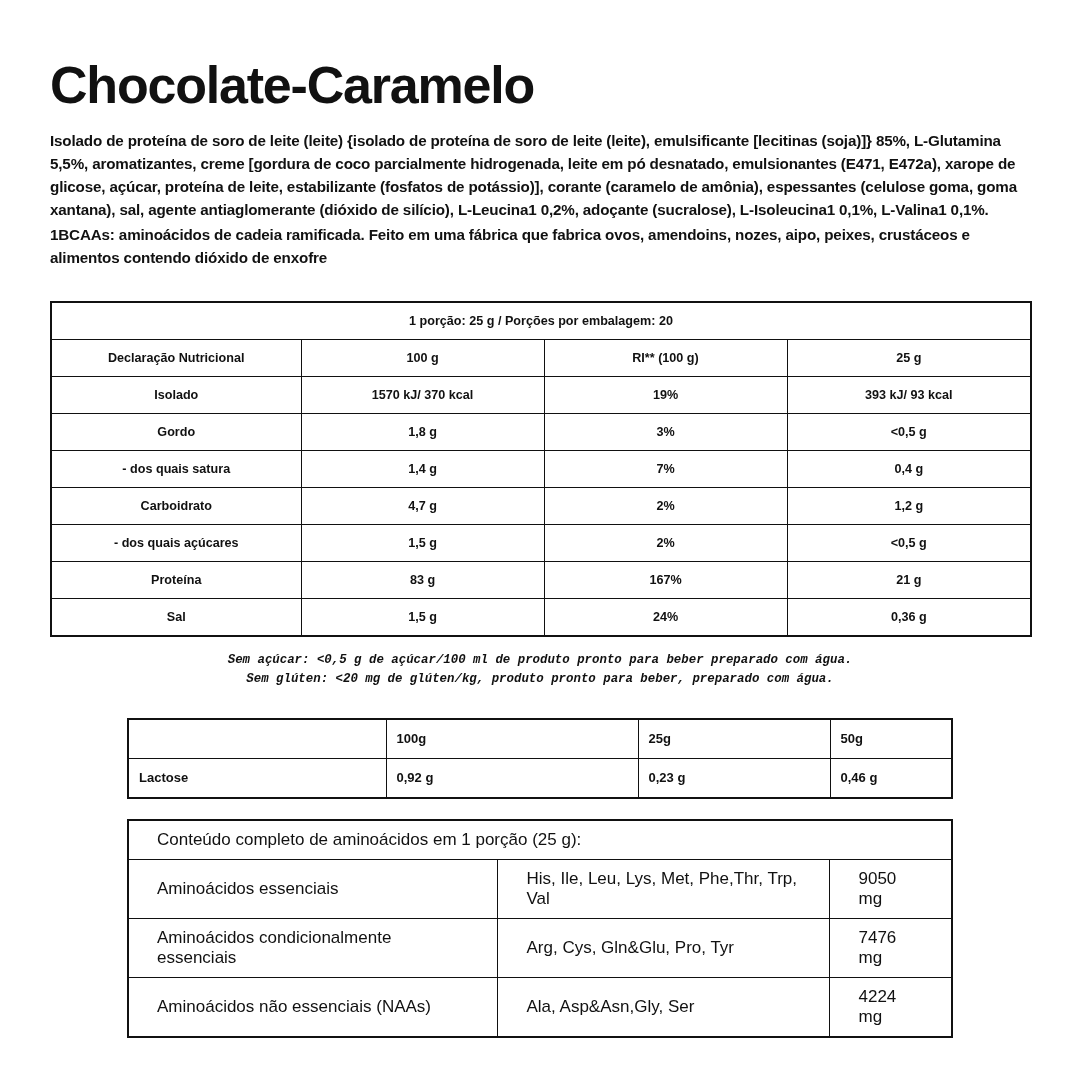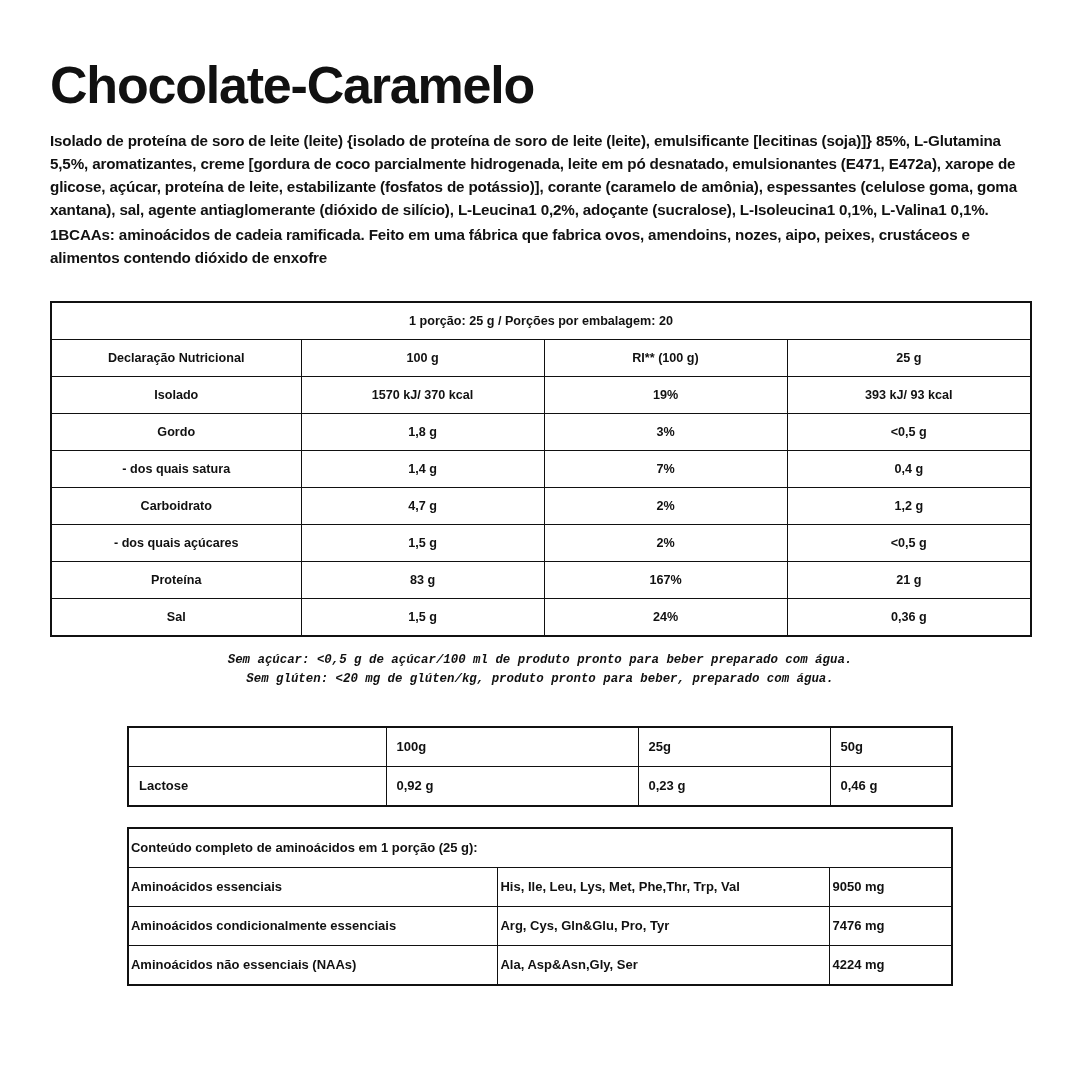--- a/index.html
+++ b/index.html
@@ -82,21 +82,21 @@
     text-align: center;
     font-size: 12.4px;
     font-style: italic;
     font-weight: 600;
     line-height: 1.55;
   }
   .footnotes div { margin: 0; font-family: Liberation Mono, monospace; }
 
   
   .lactose-wrap {
-    margin-top: 36px;
+    margin-top: 28px;
     display: flex;
     justify-content: center;
   }
   table.lactose {
     width: 824px;
     border: 2px solid #111;
   }
   table.lactose td {
     border: 1px solid #111;
     padding: 9px 10px;
@@ -114,23 +114,23 @@
     margin-top: 20px;
     display: flex;
     justify-content: center;
   }
   table.amino {
     width: 824px;
     border: 2px solid #111;
   }
   table.amino td {
     border: 1px solid #111;
-    padding: 9px 2px;
-    font-size: 13px;
-    font-weight: 700;
+    padding: 9px 28px;
+    font-size: 17px;
+    font-weight: 400;
     height: 20px;
   }
   table.amino tr.head td {
     border-left: none;
     border-right: none;
   }
   .am-a { width: 370px; }
   .am-b { width: 332px; }
   .am-c { width: 122px; }
 </style>

